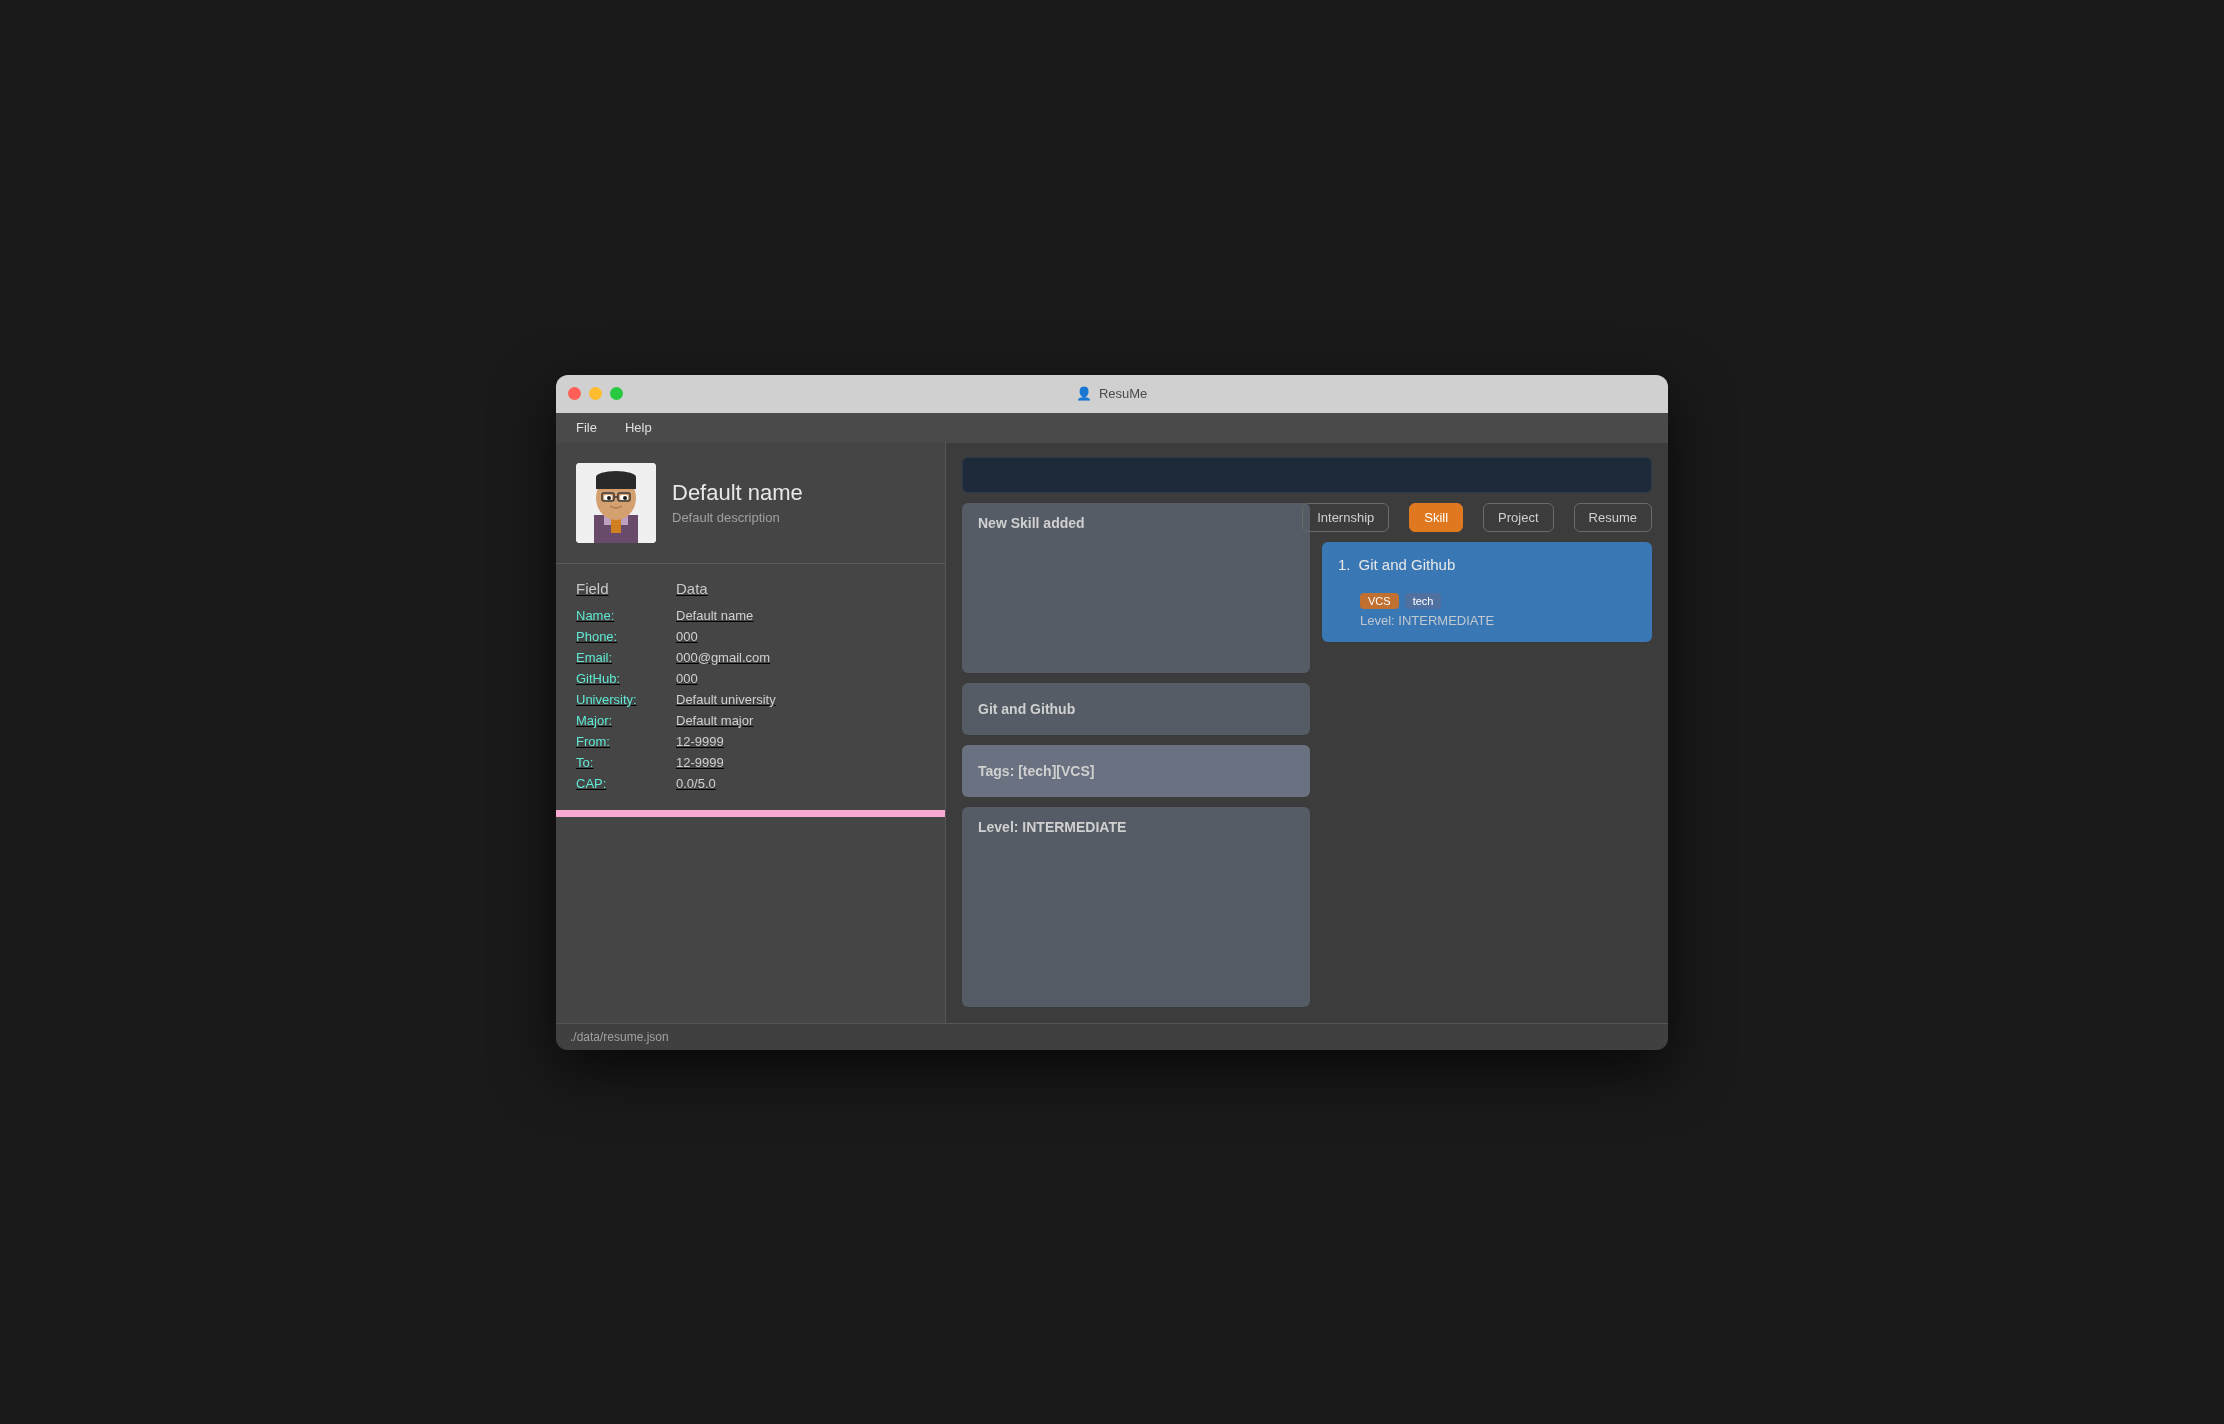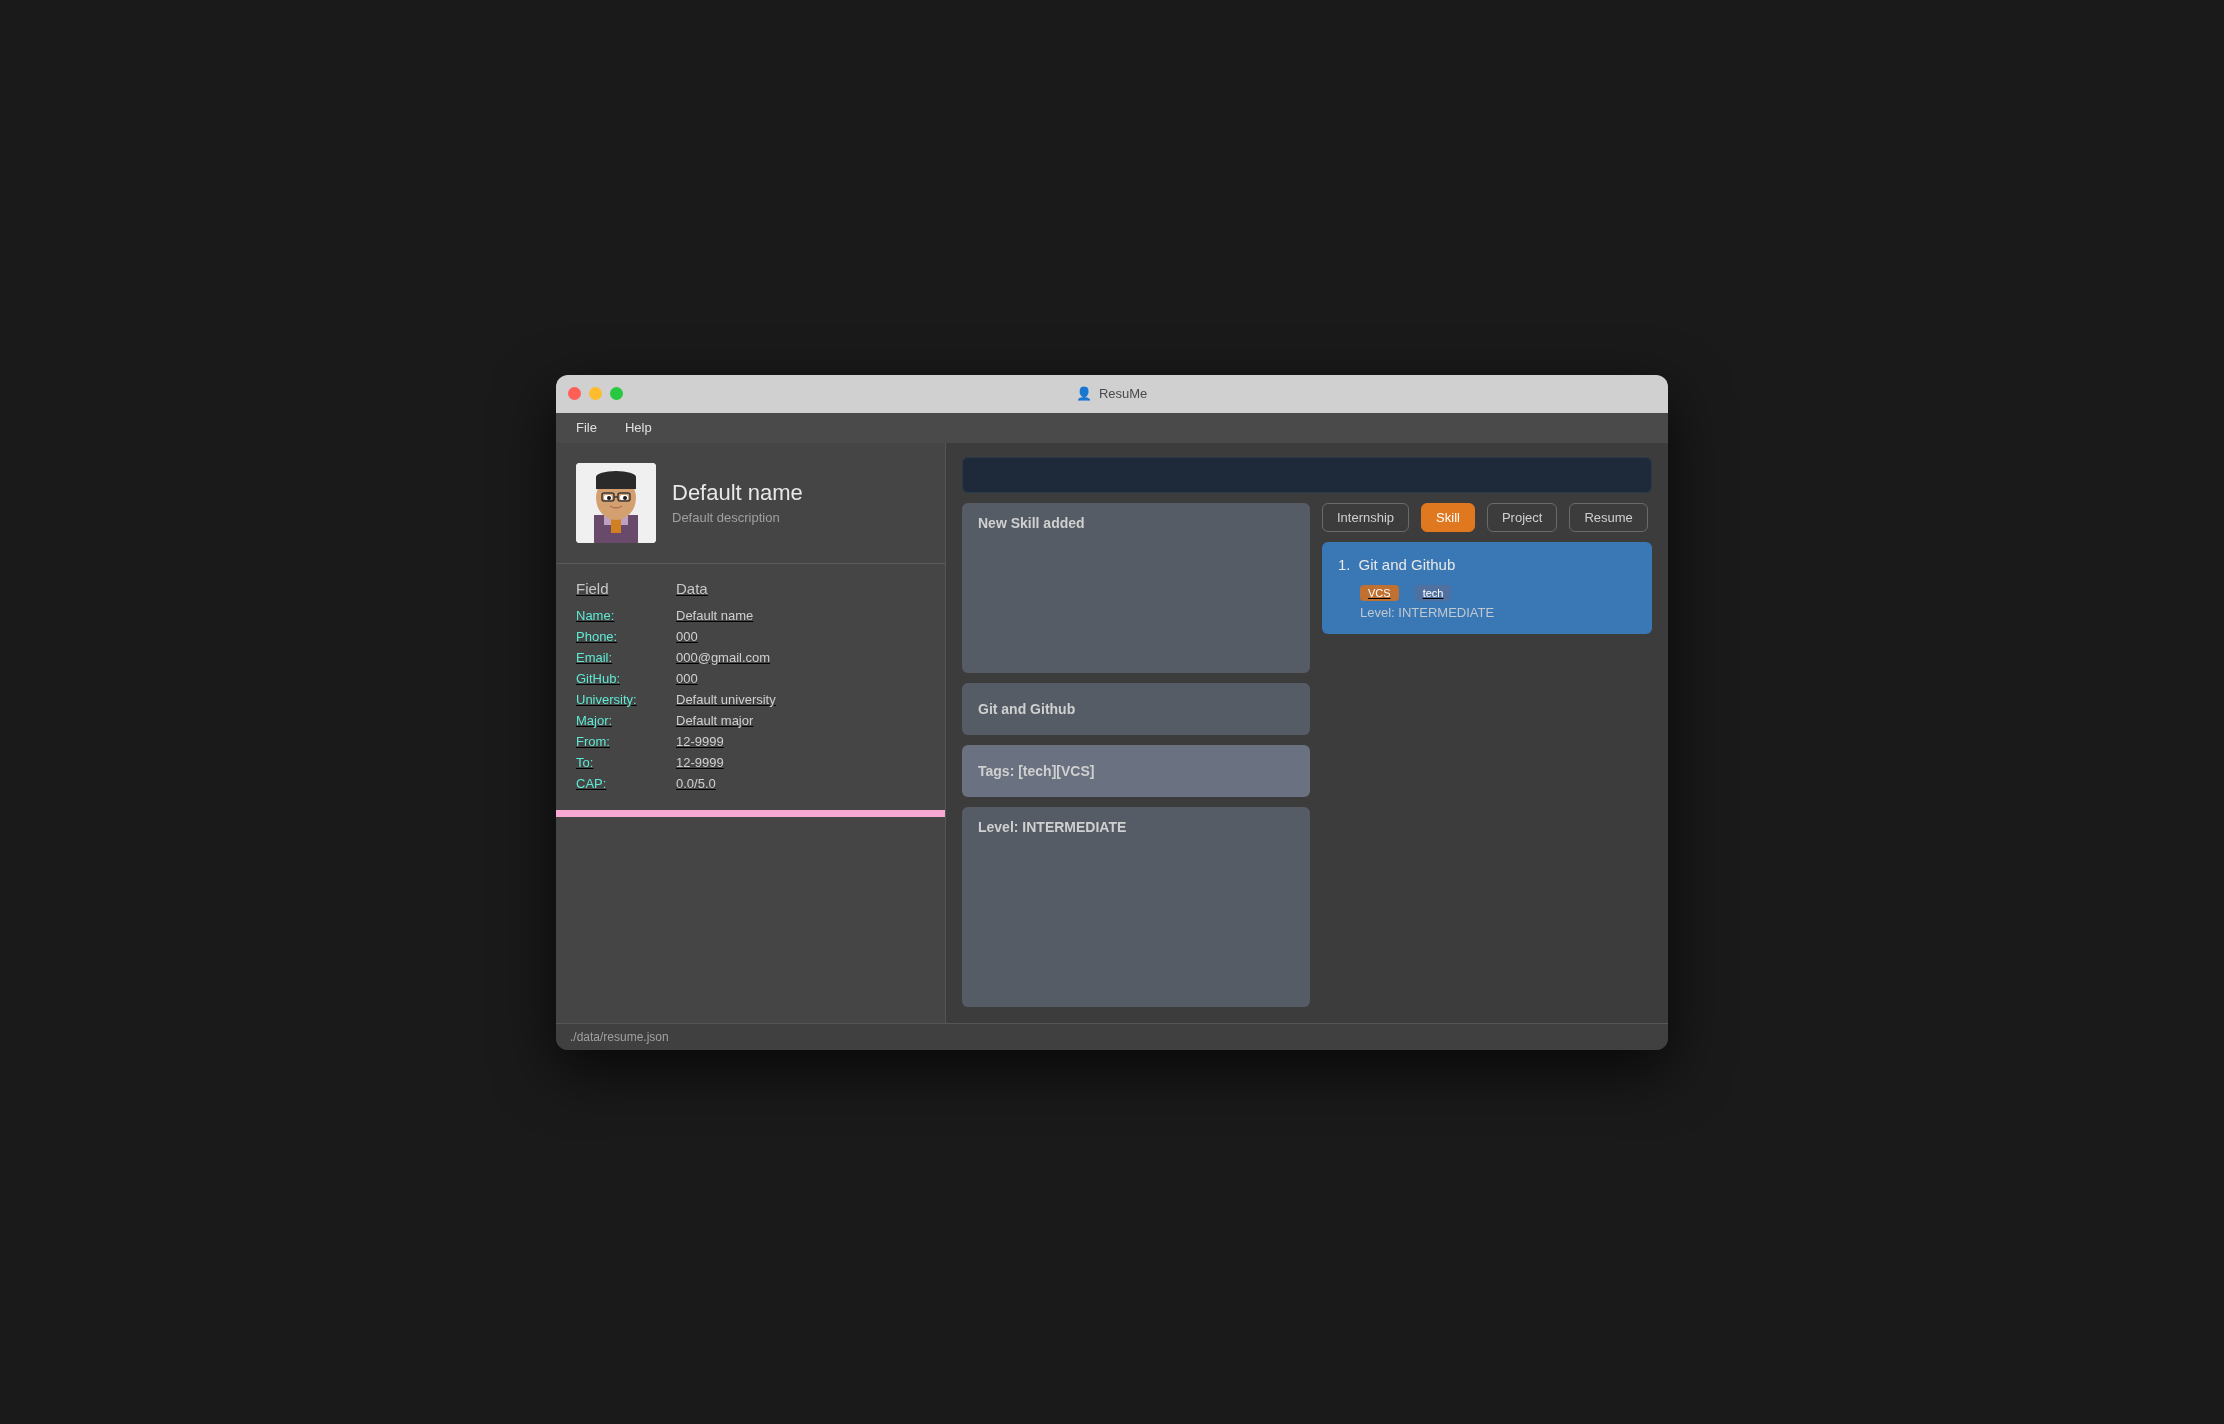--- a/index.html
+++ b/index.html
@@ -220,22 +220,23 @@
     
     .list-panel {
       width: 330px;
       min-width: 330px;
       display: flex;
       flex-direction: column;
       gap: 8px;
     }
     .tab-buttons {
       display: flex;
-      gap: 12px;
+      gap: 20px;
       margin-bottom: 2px;
+      justify-content: flex-end;
     }
     .tab-btn {
       padding: 6px 14px;
       border-radius: 6px;
       font-size: 13px;
       cursor: pointer;
       border: 1px solid #6a6a6a;
       background: transparent;
       color: #d0d0d0;
     }
@@ -266,24 +267,23 @@
       font-size: 15px;
       color: #e8e8e8;
     }
     .skill-item-name {
       font-size: 15px;
       color: #e8e8e8;
       font-weight: 500;
     }
     .skill-tags {
       display: flex;
-      gap: 16px;
-      margin-top: 12px;
+      gap: 6px;
+      margin-top: 20px;
       margin-left: 22px;
-      text-decoration: underline;
     }
     .tag {
       padding: 2px 8px;
       border-radius: 4px;
       font-size: 11px;
       font-weight: 500;
       color: #fff;
     }
     .tag.vcs { background: #c07030; }
     .tag.tech { background: #5070a0; }

